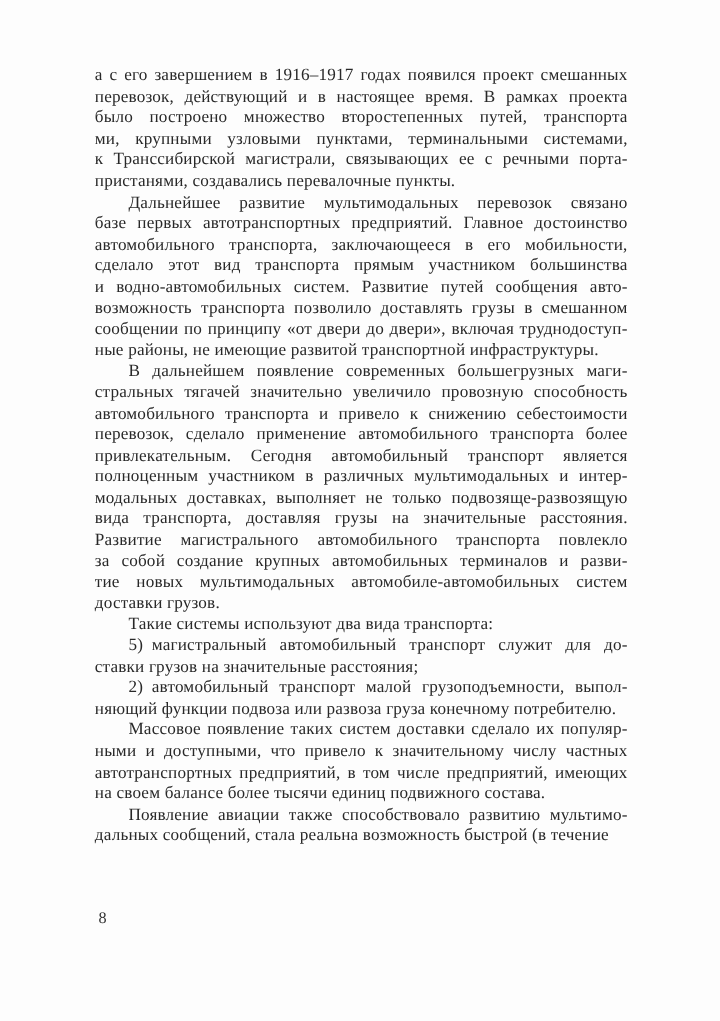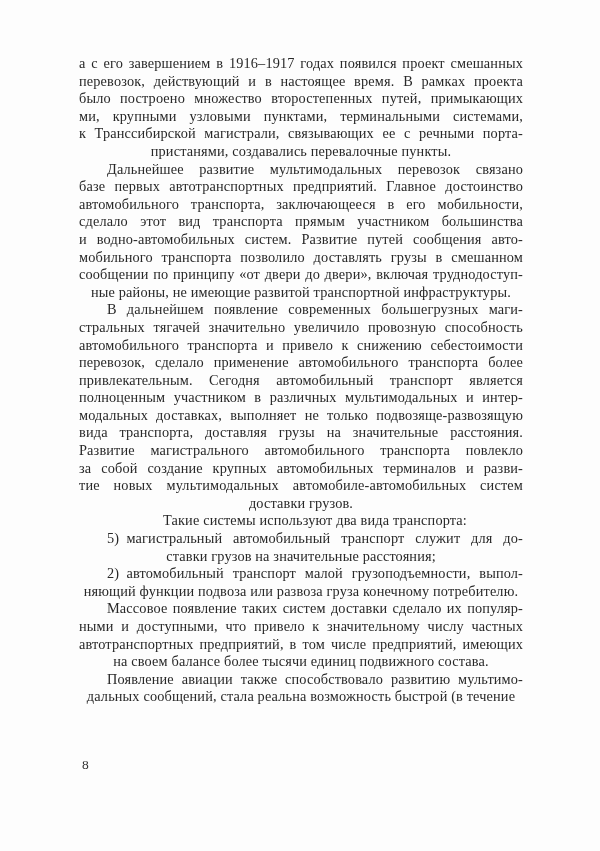--- a/index.html
+++ b/index.html
@@ -23,21 +23,21 @@
     width: 444px;
     font-size: 14.3px;
     line-height: 17.6px;
     letter-spacing: 0.15px;
   }
   .paragraph {
     margin: 0;
     padding: 0;
   }
   .line {
-    text-align: center;
+    text-align: left;
     min-height: 17.6px;
   }
   .line.just {
     text-align: justify;
     text-align-last: justify;
   }
   .line.indent {
     text-indent: 28px;
   }
   .page-number {
@@ -49,32 +49,32 @@
   }
 </style>
 </head>
 <body>
 
 <div class="book-page">
   <div class="text-block">
       <div class="paragraph">
         <div class="line just">а с его завершением в 1916–1917 годах появился проект смешанных</div>
         <div class="line just">перевозок, действующий и в настоящее время. В рамках проекта</div>
-        <div class="line just">было построено множество второстепенных путей, примыкающих</div>
+        <div class="line just">было построено множество второстепенных путей, транспорта</div>
         <div class="line just">ми, крупными узловыми пунктами, терминальными системами,</div>
         <div class="line just">к Транссибирской магистрали, связывающих ее с речными порта-</div>
         <div class="line">пристанями, создавались перевалочные пункты.</div>
       </div>
       <div class="paragraph">
         <div class="line just indent">Дальнейшее развитие мультимодальных перевозок связано</div>
         <div class="line just">базе первых автотранспортных предприятий. Главное достоинство</div>
         <div class="line just">автомобильного транспорта, заключающееся в его мобильности,</div>
         <div class="line just">сделало этот вид транспорта прямым участником большинства</div>
         <div class="line just">и водно-автомобильных систем. Развитие путей сообщения авто-</div>
-        <div class="line just">мобильного транспорта позволило доставлять грузы в смешанном</div>
+        <div class="line just">возможность транспорта позволило доставлять грузы в смешанном</div>
         <div class="line just">сообщении по принципу «от двери до двери», включая труднодоступ-</div>
         <div class="line">ные районы, не имеющие развитой транспортной инфраструктуры.</div>
       </div>
       <div class="paragraph">
         <div class="line just indent">В дальнейшем появление современных большегрузных маги-</div>
         <div class="line just">стральных тягачей значительно увеличило провозную способность</div>
         <div class="line just">автомобильного транспорта и привело к снижению себестоимости</div>
         <div class="line just">перевозок, сделало применение автомобильного транспорта более</div>
         <div class="line just">привлекательным. Сегодня автомобильный транспорт является</div>
         <div class="line just">полноценным участником в различных мультимодальных и интер-</div>

